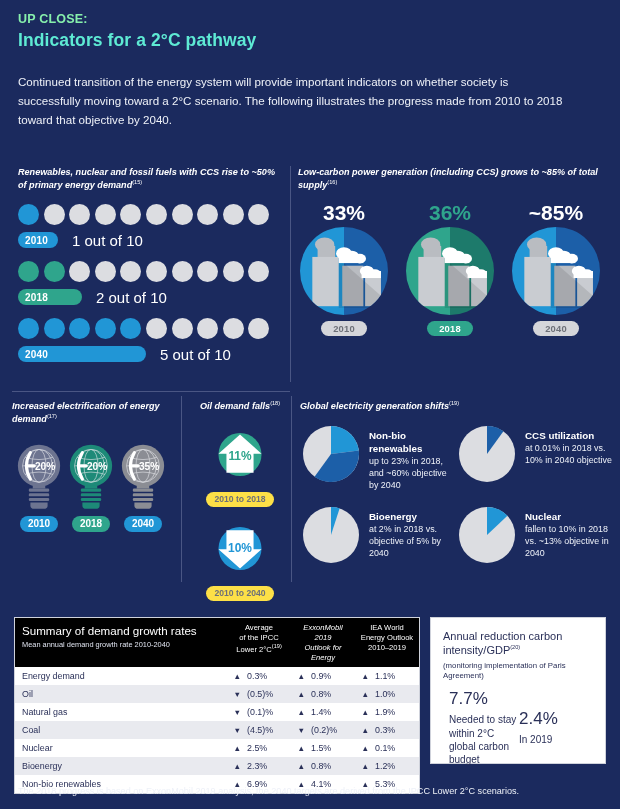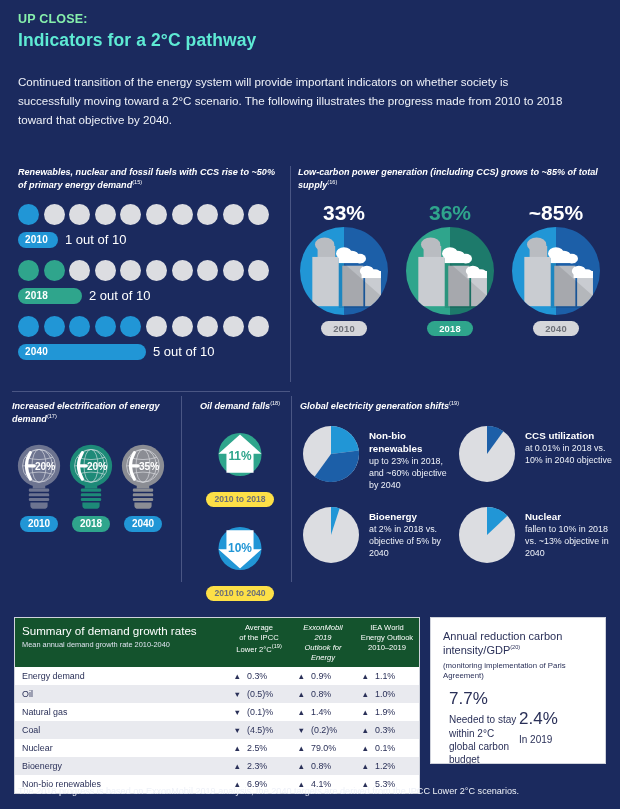--- a/index.html
+++ b/index.html
@@ -31,21 +31,21 @@
   .dot.blue { background: #2196d6; }
   .dot.teal { background: #2fa58c; }
   .pillrow { display: flex; align-items: center; margin-top: 7px; }
   .ypill {
     height: 16px; border-radius: 8px; display: flex; align-items: center;
     justify-content: flex-start; padding-left: 7px; font-size: 10px;
     font-weight: bold; color: #ffffff; letter-spacing: .2px;
   }
   .ypill.b { background: #2196d6; }
   .ypill.t { background: #2fa58c; }
-  .outof { font-size: 13px; margin-left: 7px; color: #ffffff; }
+  .outof { font-size: 15px; margin-left: 14px; color: #ffffff; }
 
   
   .panelB { position: absolute; left: 298px; top: 166px; width: 310px; }
   .plants { display: flex; gap: 14px; margin-top: 10px; justify-content: flex-start; }
   .plantcol { width: 92px; text-align: center; }
   .pct { font-size: 21px; font-weight: bold; line-height: 1; margin-bottom: 4px; }
   .pct.w { color: #ffffff; } .pct.t { color: #2fa58c; }
   .plant { width: 88px; height: 88px; margin: 0 auto; }
   .ylabel {
     display: inline-block; margin-top: 6px; padding: 2px 12px; border-radius: 9px;
@@ -80,21 +80,21 @@
   .pietxt { font-size: 8.9px; line-height: 1.34; color: #eef1f8; padding-top: 6px; }
   .pietxt b { font-size: 9.8px; color: #ffffff; display: block; margin-bottom: 1px; }
 
   
   .tablebox {
     position: absolute; left: 14px; top: 617px; width: 406px;
     background: #ffffff; border: 1px solid #cfd2db;
   }
   table { width: 100%; border-collapse: collapse; }
   thead th {
-    background: #14532d; color: #ffffff; font-size: 7.6px; font-weight: normal;
+    background: #000000; color: #ffffff; font-size: 7.6px; font-weight: normal;
     padding: 5px 3px; vertical-align: top; line-height: 1.3; text-align: center;
   }
   thead th.first { text-align: left; padding-left: 7px; }
   .thbig { font-size: 11.6px; font-weight: normal; display: block; margin-bottom: 2px; }
   .thsub { font-size: 7.4px; display: block; color: #dfe3ef; }
   .thit { font-style: italic; }
   tbody td { font-size: 8.9px; color: #2a3058; padding: 4px 3px; }
   tbody tr:nth-child(odd)  { background: #ffffff; }
   tbody tr:nth-child(even) { background: #e9eaef; }
   td.name { padding-left: 7px; }
@@ -476,21 +476,21 @@
             <td class="arr">▼</td>
                <td class="val">(0.2)%</td>
             <td class="arr">▲</td>
                <td class="val">0.3%</td>
           </tr>
           <tr>
             <td class="name">Nuclear</td>
             <td class="arr">▲</td>
                <td class="val">2.5%</td>
             <td class="arr">▲</td>
-               <td class="val">79.0%</td>
+               <td class="val">1.5%</td>
             <td class="arr">▲</td>
                <td class="val">0.1%</td>
           </tr>
           <tr>
             <td class="name">Bioenergy</td>
             <td class="arr">▲</td>
                <td class="val">2.3%</td>
             <td class="arr">▲</td>
                <td class="val">0.8%</td>
             <td class="arr">▲</td>

